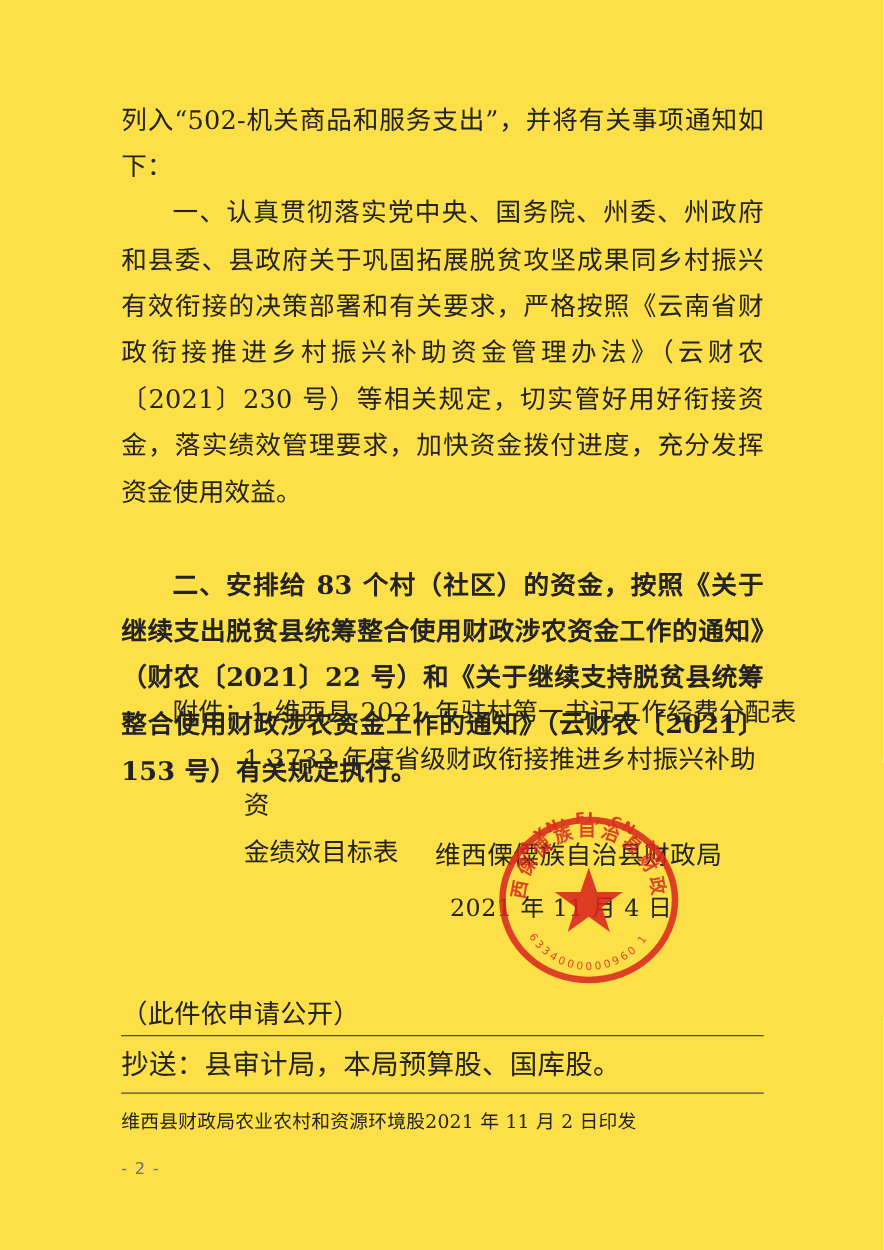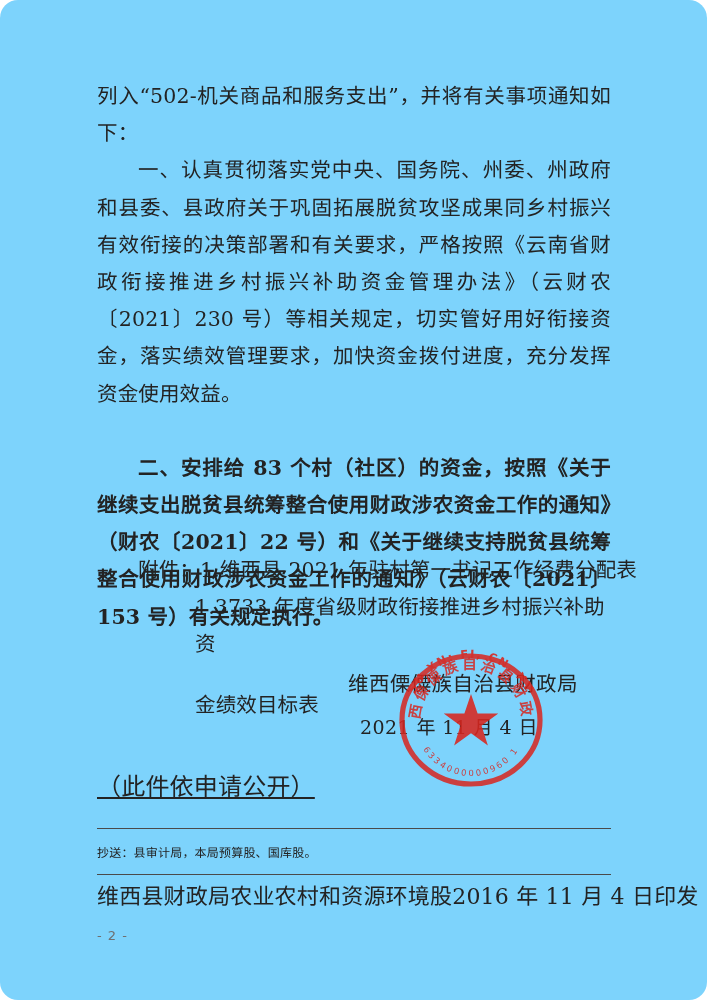--- a/index.html
+++ b/index.html
@@ -15,22 +15,21 @@
     overflow: hidden;
     font-family: "DejaVu Serif", "Liberation Serif", serif;
     color: #1b1b1b;
     -webkit-font-smoothing: antialiased;
   }
 
   
   .page {
     position: absolute;
     inset: 0;
-    background: #7dd3fc;
-    border-radius: 18px;
+    background: #fde047;
   }
 
   
   .doc-body {
     position: absolute;
     left: 97px;
     top: 78px;
     width: 514px;
   }
 
@@ -63,21 +62,20 @@
     color: #232323;
     white-space: nowrap;
   }
   .attach-line.sub {
     padding-left: 57px;
     white-space: normal;
   }
   .attach-line.sub2 {
     padding-left: 57px;
     white-space: nowrap;
-    margin-top: 23px;
   }
 
   
   .sign-zone {
     position: absolute;
     left: 300px;
     top: 640px;
     width: 290px;
     height: 150px;
   }
@@ -111,60 +109,58 @@
     height: 146px;
     pointer-events: none;
     opacity: 0.93;
   }
   .seal svg { display: block; width: 100%; height: 100%; }
 
   
   .disclosure {
     position: absolute;
     left: 97px;
-    top: 772px;
-    font-size: 24px;
+    top: 796px;
+    font-size: 21px;
     line-height: 30px;
     letter-spacing: 0.2px;
     color: #232323;
     white-space: nowrap;
-    text-decoration: underline;
   }
 
   
   .rule {
     position: absolute;
     left: 97px;
     width: 514px;
     height: 0;
     border-top: 1.3px solid #4a4a4a;
   }
   .rule-top    { top: 828px; }
   .rule-bottom { top: 874px; }
 
   .copy-to {
     position: absolute;
     left: 97px;
     top: 838px;
-    font-size: 12px;
+    font-size: 22px;
     line-height: 30px;
     letter-spacing: 0.2px;
     color: #232323;
     white-space: nowrap;
   }
 
   .imprint {
     position: absolute;
     left: 97px;
     top: 882px;
     width: 514px;
     display: flex;
-    justify-content: space-between;
     align-items: baseline;
-    font-size: 22px;
+    font-size: 15px;
     line-height: 30px;
     letter-spacing: 0.2px;
     color: #232323;
     white-space: nowrap;
   }
 
   
   .folio {
     position: absolute;
     left: 97px;
@@ -227,18 +223,18 @@
   <div class="disclosure">（此件依申请公开）</div>
 
   <div class="rule rule-top"></div>
 
   <div class="copy-to">抄送：县审计局，本局预算股、国库股。</div>
 
   <div class="rule rule-bottom"></div>
 
   <div class="imprint">
     <span>维西县财政局农业农村和资源环境股</span>
-    <span>2016 年 11 月 4 日印发</span>
+    <span>2021 年 11 月 2 日印发</span>
   </div>
 
   <div class="folio">- 2 -</div>
 
 </div>
 
 </body></html>

